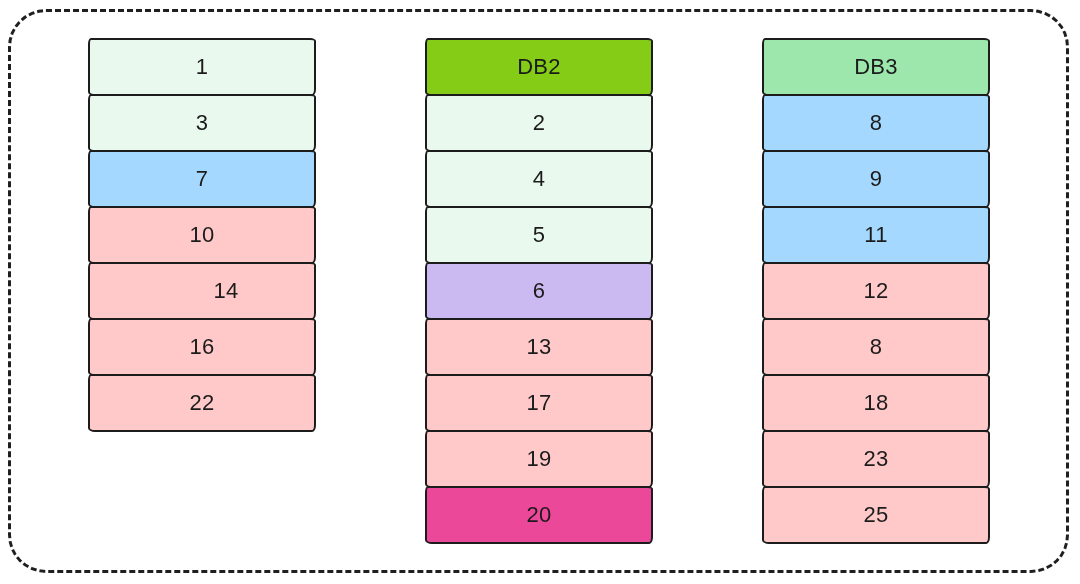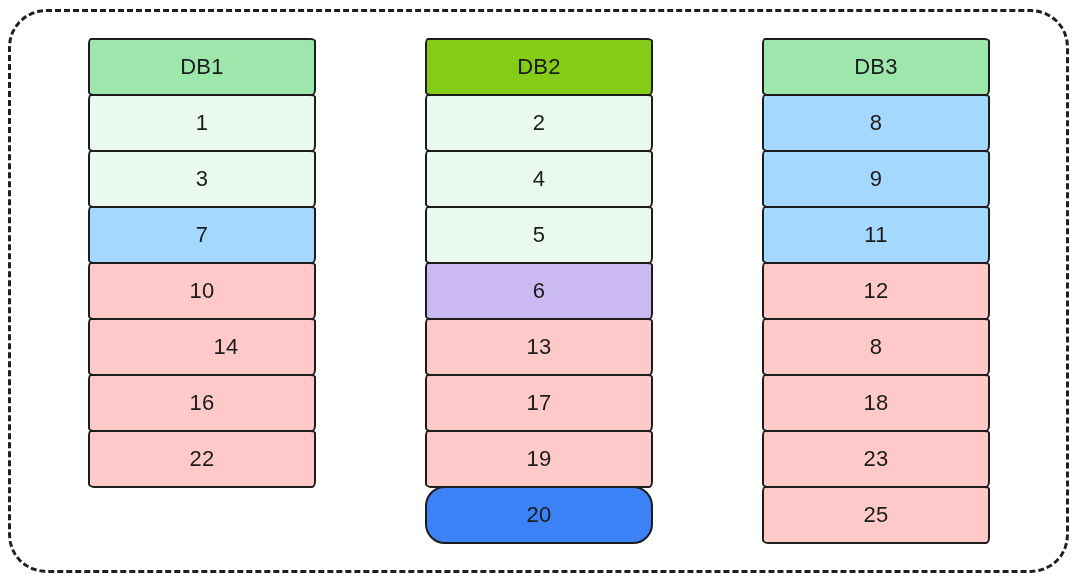--- a/index.html
+++ b/index.html
@@ -56,40 +56,39 @@
     margin-top: 0;
   }
 </style>
 </head>
 <body>
 
 <div class="canvas">
   <div class="dashed-frame"></div>
   <div class="columns-row">
   <div class="db-column">
-    <div class="cell header" style="background: rgb(157, 231, 173);">DB1</div>
   <div class="cell" style="background: rgb(233, 249, 238);">1</div>
         <div class="cell" style="background: rgb(233, 249, 238);">3</div>
         <div class="cell" style="background: rgb(165, 216, 255);">7</div>
         <div class="cell" style="background: rgb(255, 201, 201);">10</div>
         <div class="cell" style="background: rgb(255, 201, 201); padding-left: 48px;">14</div>
         <div class="cell" style="background: rgb(255, 201, 201);">16</div>
         <div class="cell" style="background: rgb(255, 201, 201);">22</div>
       </div>
 
   <div class="db-column">
     <div class="cell header" style="background: #84cc16;">DB2</div>
   <div class="cell" style="background: rgb(233, 249, 238);">2</div>
         <div class="cell" style="background: rgb(233, 249, 238);">4</div>
         <div class="cell" style="background: rgb(233, 249, 238);">5</div>
         <div class="cell" style="background: rgb(203, 186, 242);">6</div>
         <div class="cell" style="background: rgb(255, 201, 201);">13</div>
         <div class="cell" style="background: rgb(255, 201, 201);">17</div>
         <div class="cell" style="background: rgb(255, 201, 201);">19</div>
-        <div class="cell" style="background: #3b82f6; border-radius: 20px;">20</div>
+        <div class="cell" style="background: #ec4899;">20</div>
       </div>
 
   <div class="db-column">
     <div class="cell header" style="background: rgb(157, 231, 173);">DB3</div>
   <div class="cell" style="background: rgb(165, 216, 255);">8</div>
         <div class="cell" style="background: rgb(165, 216, 255);">9</div>
         <div class="cell" style="background: rgb(165, 216, 255);">11</div>
         <div class="cell" style="background: rgb(255, 201, 201);">12</div>
         <div class="cell" style="background: rgb(255, 201, 201);">8</div>
         <div class="cell" style="background: rgb(255, 201, 201);">18</div>

